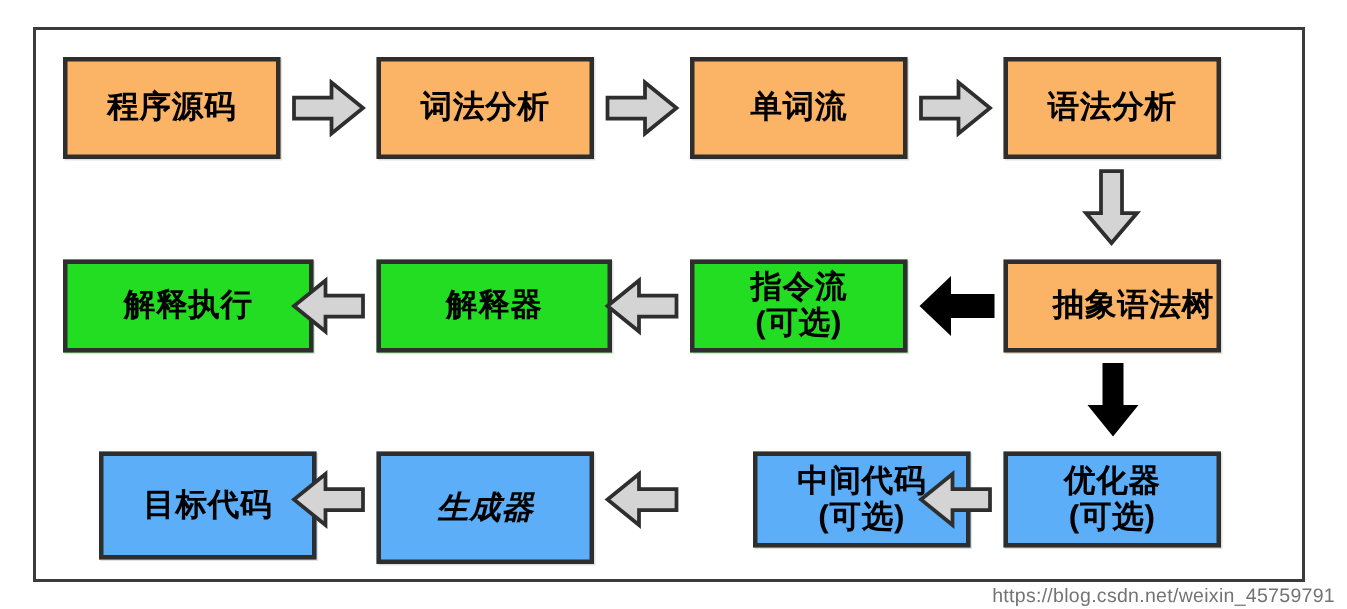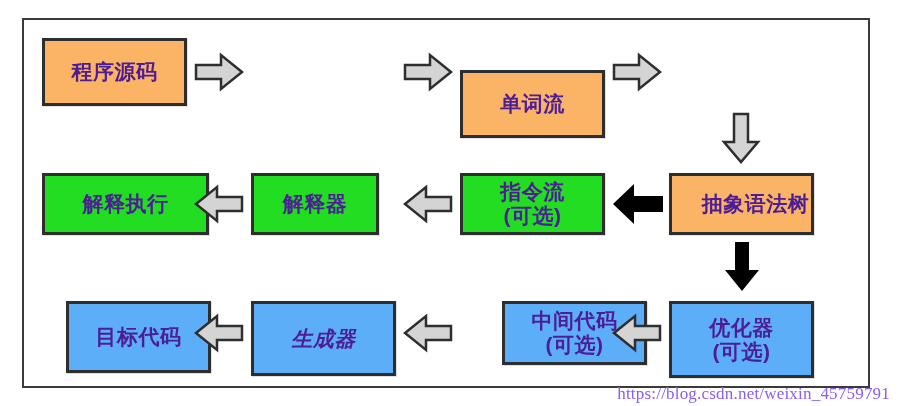--- a/index.html
+++ b/index.html
@@ -36,21 +36,21 @@
 
   
   .node {
     position: absolute;
     box-sizing: border-box;
     border: 3px solid #2e2e2e;
     display: flex;
     align-items: center;
     justify-content: center;
     text-align: center;
-    color: #4c1d95;
+    color: #000000;
     font-weight: bold;
     font-size: 21px;
     line-height: 1.14;
     letter-spacing: 0.5px;
     box-shadow: 1px 1px 0 rgba(0,0,0,0.12);
     user-select: none;
   }
   .node .label {
     display: block;
     width: 100%;
@@ -65,23 +65,23 @@
   .arrow {
     position: absolute;
   }
   .arrow svg { display: block; width: 100%; height: 100%; overflow: visible; }
 
   
   #watermark {
     position: absolute;
     right: 8px;
     bottom: 2px;
-    font-size: 17px;
-    color: #8b5cf6;
-    font-family: Liberation Serif, serif;
+    font-size: 13px;
+    color: #737373;
+    font-family: Liberation Sans, sans-serif;
     letter-spacing: 0.2px;
     white-space: nowrap;
     user-select: none;
   }
 </style>
 </head>
 <body>
 
 <div id="diagram-frame">
   <div id="diagram-canvas">
@@ -89,55 +89,61 @@
     <div class="node orange" style="left:18px; top:18px; width:145px; height:68px;">
       <span class="label">程序源码</span>
     </div>
 
     <div class="arrow" style="left:170px; top:32px; width:50px; height:40px;">
       <svg viewBox="0 0 50 40" preserveAspectRatio="none">
         <polygon points="2,13 27,13 27,3 48,20 27,37 27,27 2,27" fill="#d4d4d4" stroke="#2e2e2e" stroke-width="2.5" stroke-linejoin="miter"></polygon>
       </svg>
     </div>
 
+    <div class="node orange" style="left:227px; top:18px; width:145px; height:68px;">
+      <span class="label">词法分析</span>
+    </div>
 
     <div class="arrow" style="left:379px; top:32px; width:50px; height:40px;">
       <svg viewBox="0 0 50 40" preserveAspectRatio="none">
         <polygon points="2,13 27,13 27,3 48,20 27,37 27,27 2,27" fill="#d4d4d4" stroke="#2e2e2e" stroke-width="2.5" stroke-linejoin="miter"></polygon>
       </svg>
     </div>
 
-    <div class="node orange" style="left:436px; top:18px; width:145px; height:68px;margin-top:32px;">
+    <div class="node orange" style="left:436px; top:18px; width:145px; height:68px;">
       <span class="label">单词流</span>
     </div>
 
     <div class="arrow" style="left:588px; top:32px; width:50px; height:40px;">
       <svg viewBox="0 0 50 40" preserveAspectRatio="none">
         <polygon points="2,13 27,13 27,3 48,20 27,37 27,27 2,27" fill="#d4d4d4" stroke="#2e2e2e" stroke-width="2.5" stroke-linejoin="miter"></polygon>
       </svg>
     </div>
 
+    <div class="node orange" style="left:645px; top:18px; width:145px; height:68px;">
+      <span class="label">语法分析</span>
+    </div>
 
     <div class="arrow" style="left:697px; top:92px; width:40px; height:52px;">
       <svg viewBox="0 0 40 52" preserveAspectRatio="none">
         <polygon points="13,2 27,2 27,30 37,30 20,50 3,30 13,30" fill="#d4d4d4" stroke="#2e2e2e" stroke-width="2.5" stroke-linejoin="miter"></polygon>
       </svg>
     </div>
 
     <div class="node green" style="left:18px; top:153px; width:167px; height:62px;">
       <span class="label">解释执行</span>
     </div>
 
     <div class="arrow" style="left:170px; top:164px; width:50px; height:40px;">
       <svg viewBox="0 0 50 40" preserveAspectRatio="none">
         <polygon points="48,13 23,13 23,3 2,20 23,37 23,27 48,27" fill="#d4d4d4" stroke="#2e2e2e" stroke-width="2.5" stroke-linejoin="miter"></polygon>
       </svg>
     </div>
 
-    <div class="node green" style="left:227px; top:153px; width:128px; height:62px;">
+    <div class="node green" style="left:227px; top:153px; width:157px; height:62px;">
       <span class="label">解释器</span>
     </div>
 
     <div class="arrow" style="left:379px; top:164px; width:50px; height:40px;">
       <svg viewBox="0 0 50 40" preserveAspectRatio="none">
         <polygon points="48,13 23,13 23,3 2,20 23,37 23,27 48,27" fill="#d4d4d4" stroke="#2e2e2e" stroke-width="2.5" stroke-linejoin="miter"></polygon>
       </svg>
     </div>
 
     <div class="node green" style="left:436px; top:153px; width:145px; height:62px;">
@@ -185,21 +191,21 @@
       <span class="label">中间代码
 (可选)</span>
     </div>
 
     <div class="arrow" style="left:588px; top:293px; width:50px; height:40px;">
       <svg viewBox="0 0 50 40" preserveAspectRatio="none">
         <polygon points="48,13 23,13 23,3 2,20 23,37 23,27 48,27" fill="#d4d4d4" stroke="#2e2e2e" stroke-width="2.5" stroke-linejoin="miter"></polygon>
       </svg>
     </div>
 
-    <div class="node blue" style="left:645px; top:281px; width:145px; height:77px;">
+    <div class="node blue" style="left:645px; top:281px; width:145px; height:64px;">
       <span class="label">优化器
 (可选)</span>
     </div>
 
   </div>
 </div>
 
 <div id="watermark">https://blog.csdn.net/weixin_45759791</div>
 
 </body></html>

